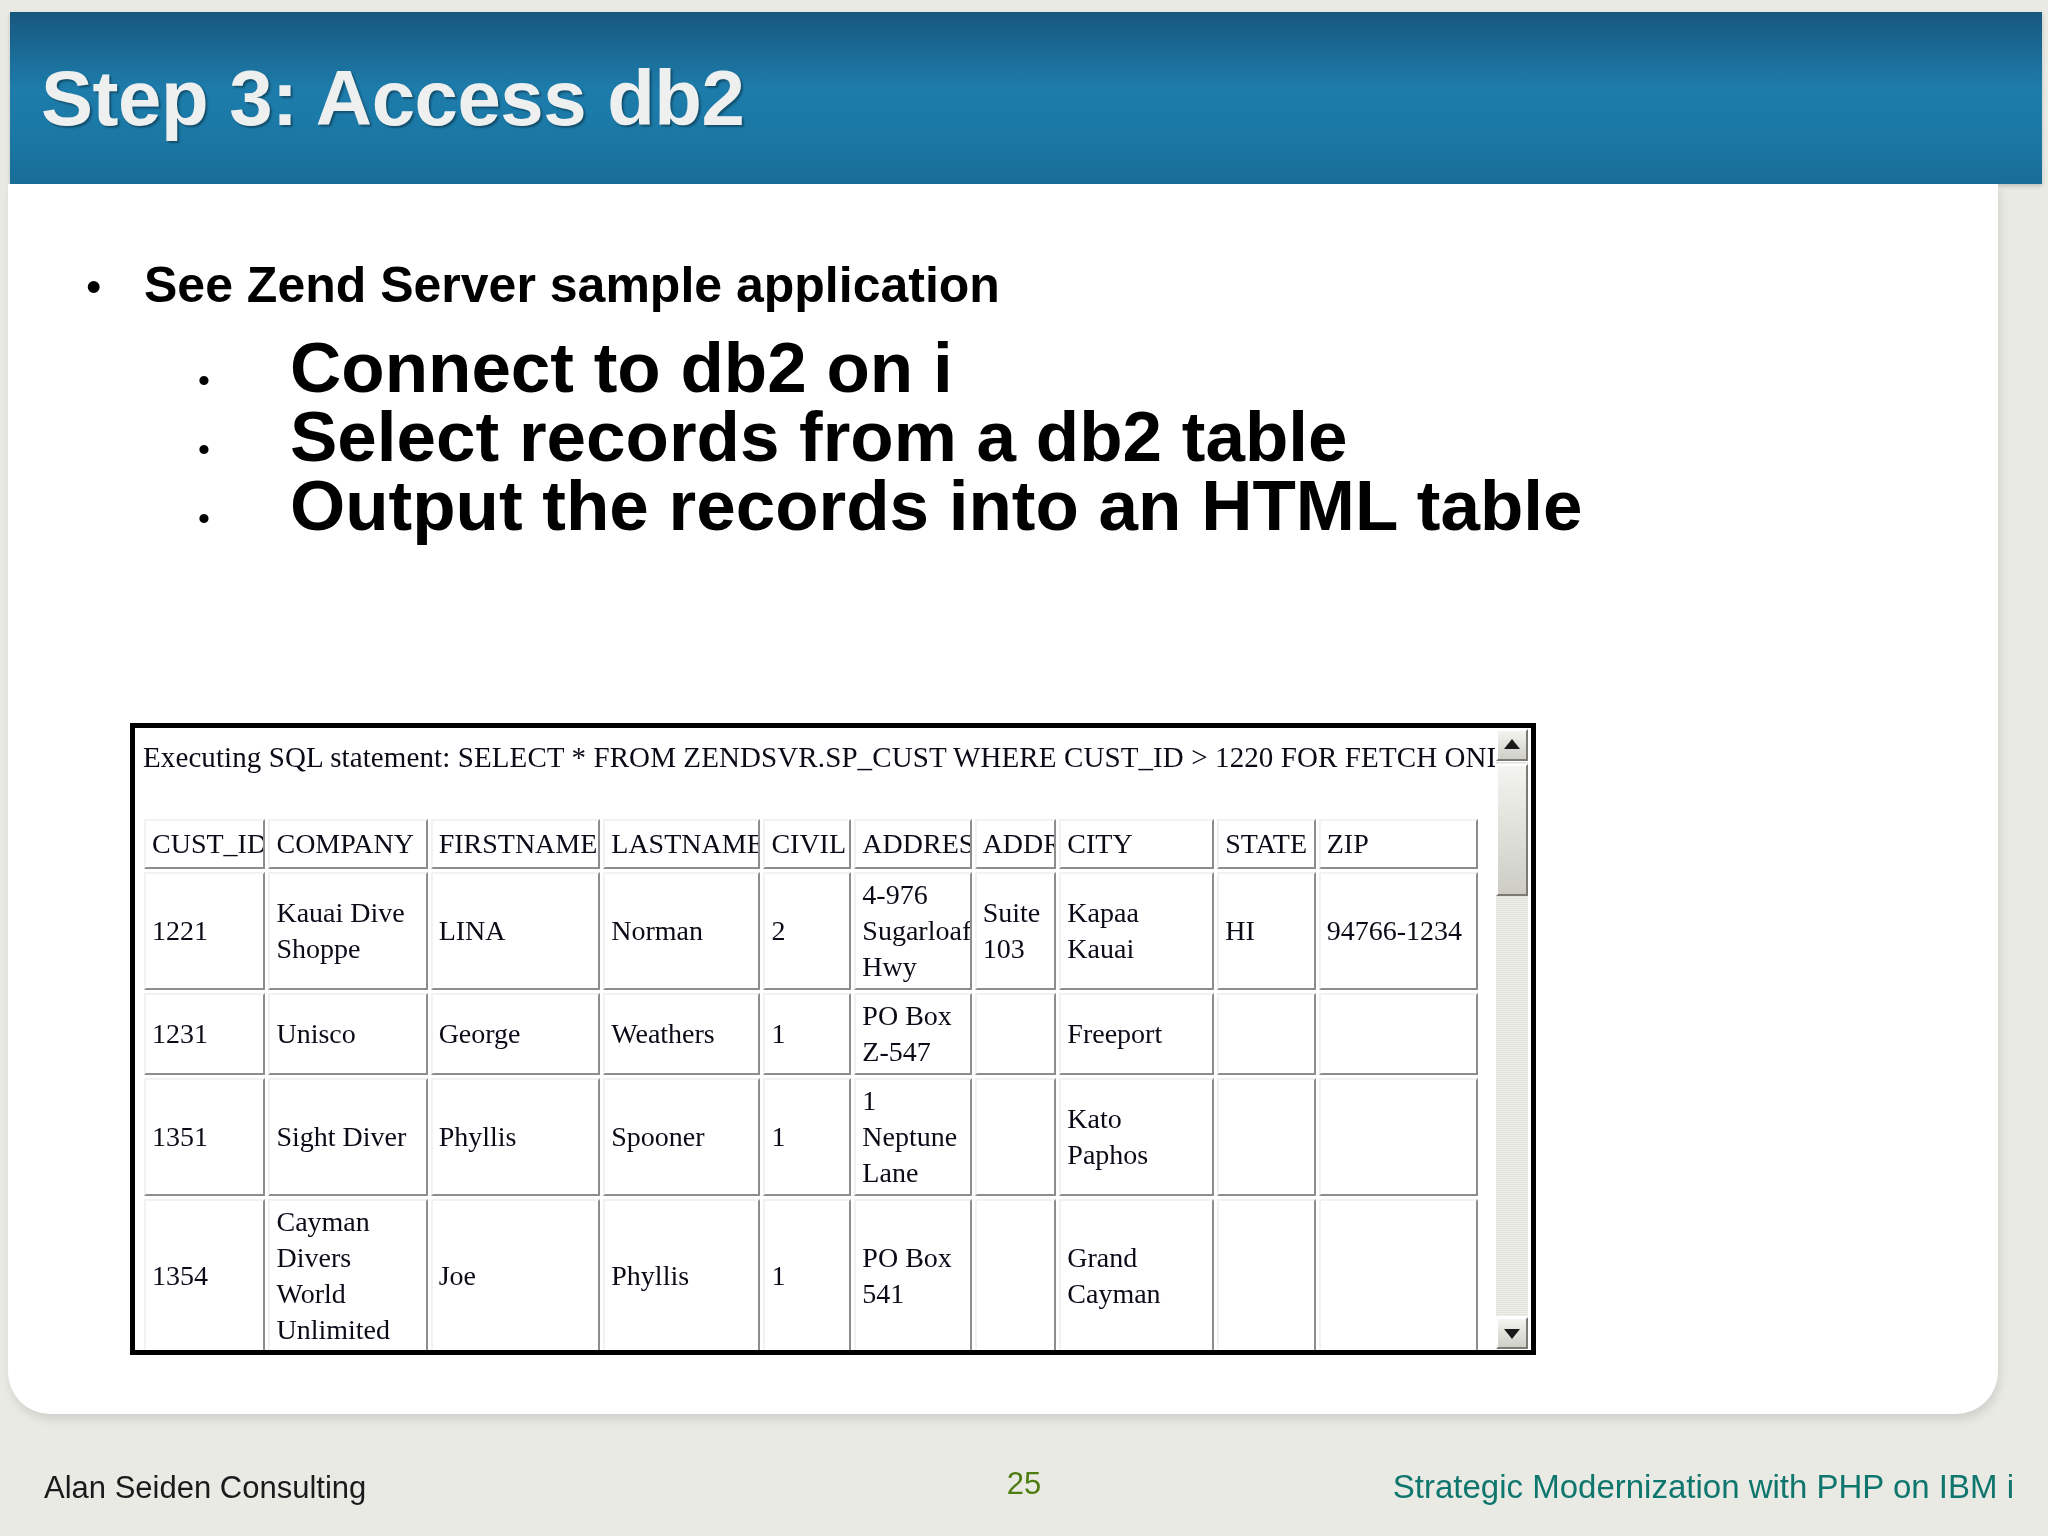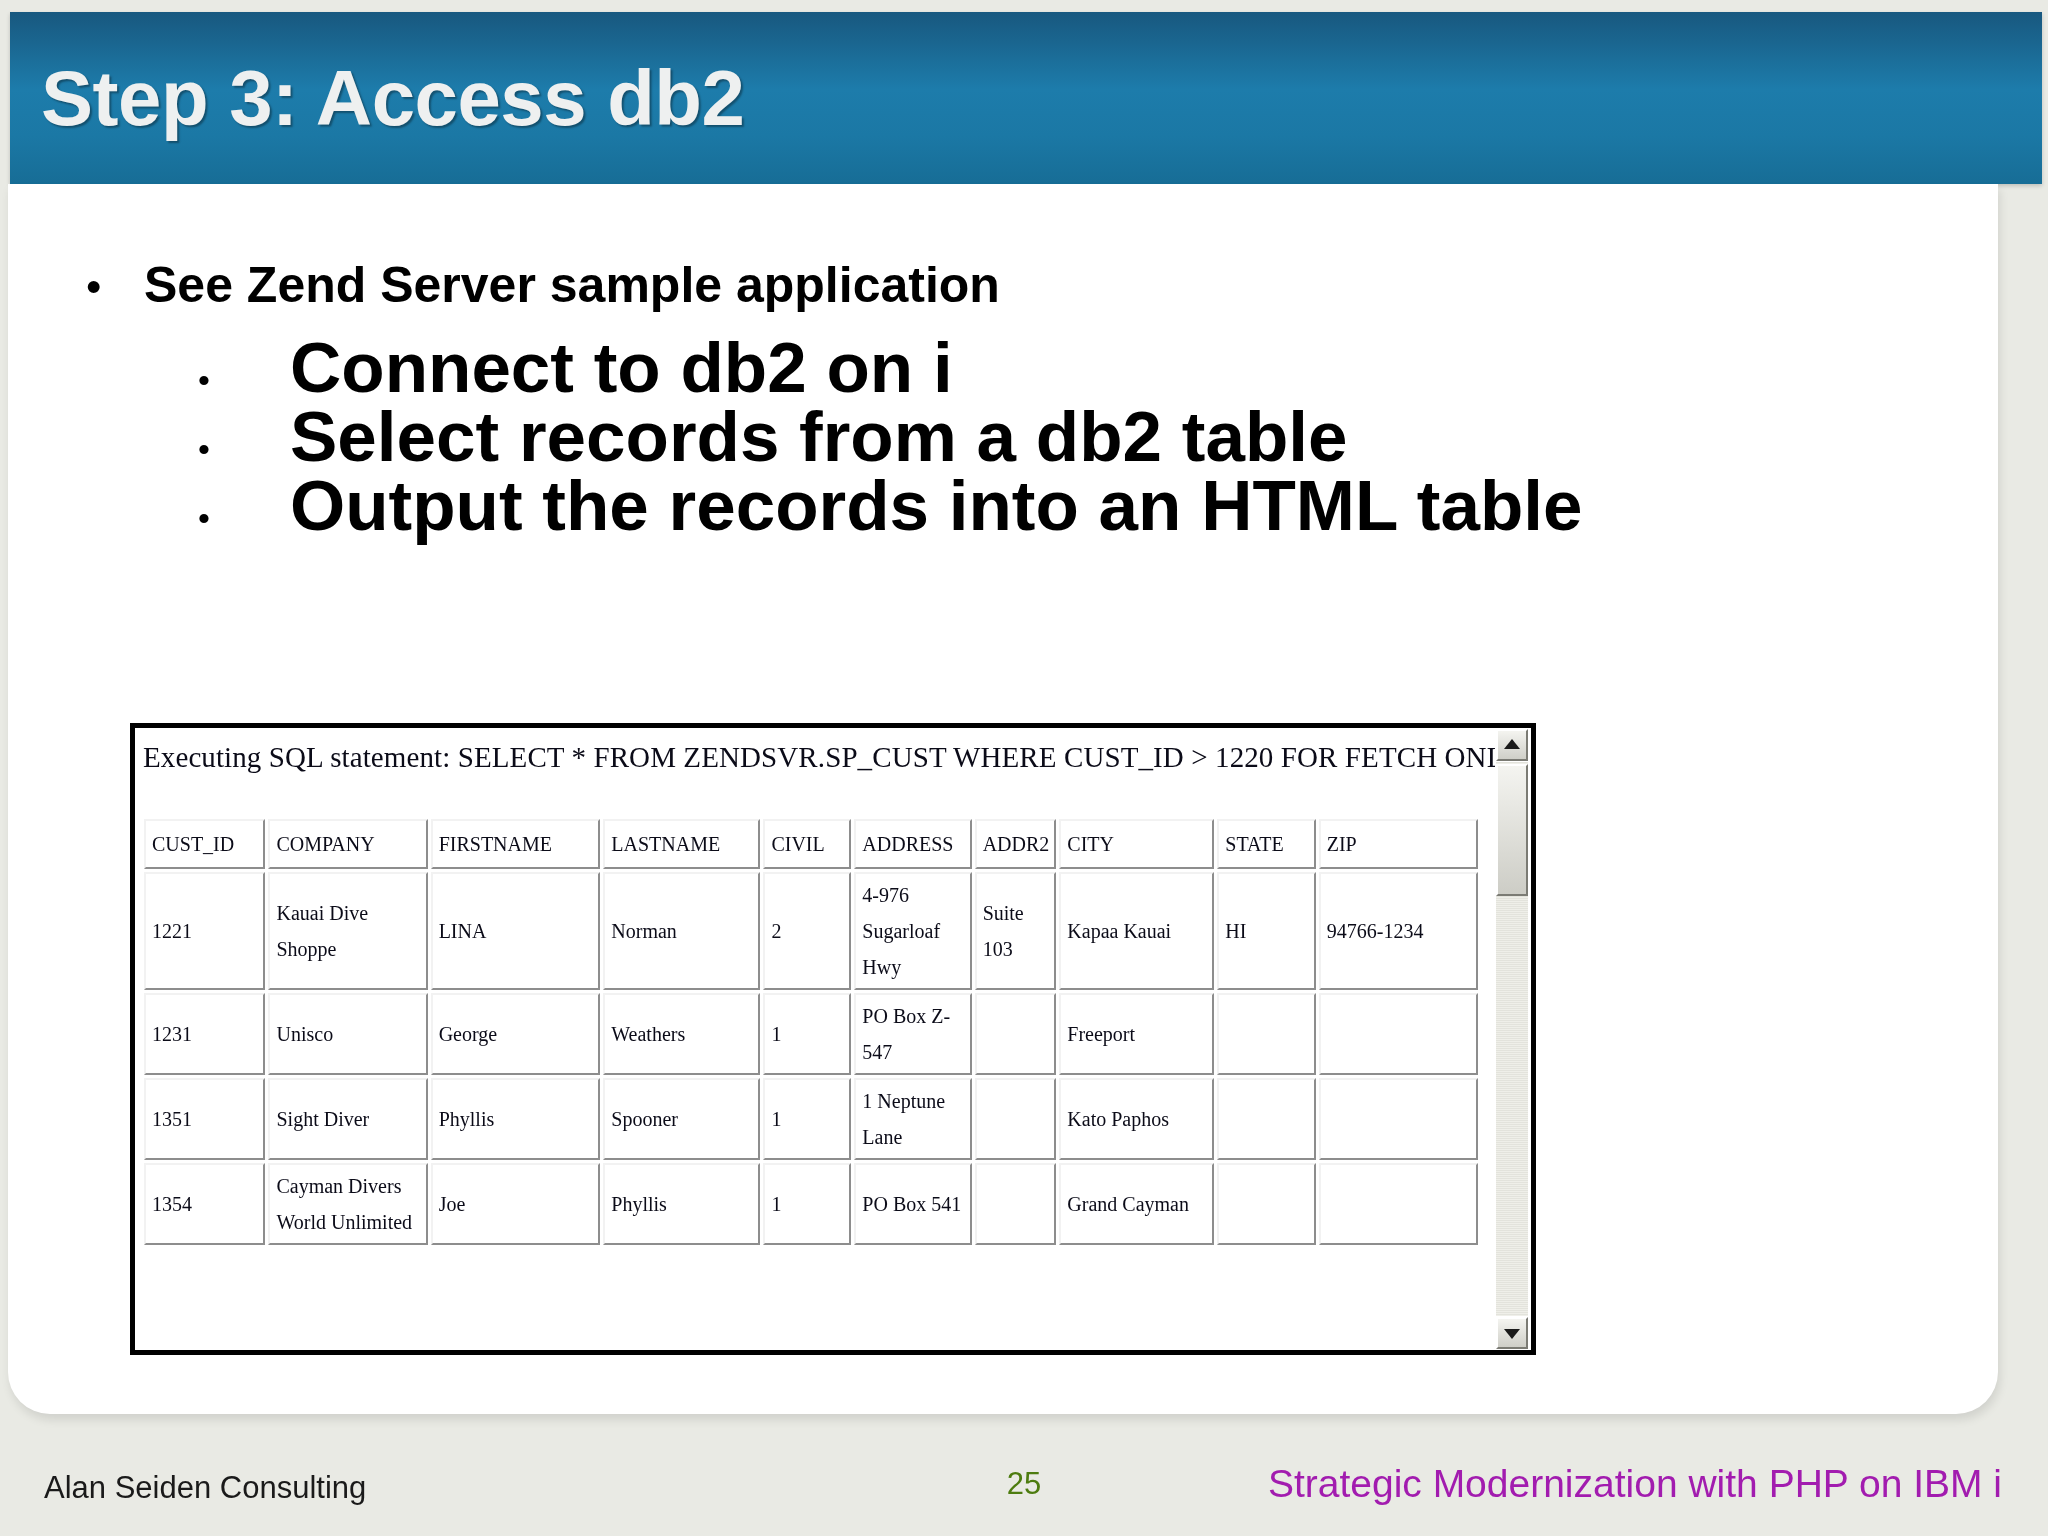--- a/index.html
+++ b/index.html
@@ -135,21 +135,21 @@
   }
   #result-table {
     position: absolute;
     left: 6px;
     top: 88px;
     width: 1340px;
     border-collapse: separate;
     border-spacing: 3px;
     table-layout: fixed;
     font-family: "Liberation Serif", serif;
-    font-size: 20px;
+    font-size: 28px;
     color: #0b0b18;
   }
   #result-table th,
   #result-table td {
     border: 2px solid;
     border-color: #f2f2f2 #8d8d8d #8d8d8d #f2f2f2;
     background: #ffffff;
     padding: 3px 6px;
     text-align: left;
     font-weight: normal;
@@ -247,25 +247,25 @@
     left: 0;
     right: 0;
     bottom: 34px;
     text-align: center;
     font-family: Liberation Sans, sans-serif;
     font-size: 31px;
     color: #4d7c0f;
   }
   #footer-right {
     position: absolute;
-    right: 46px;
+    right: 34px;
     bottom: 30px;
     font-family: "Liberation Sans", sans-serif;
-    font-size: 39px;
-    color: #a21caf;
+    font-size: 33px;
+    color: #0f766e;
     white-space: nowrap;
   }
 </style>
 </head>
 <body>
 
 <div id="slide">
 
   <div id="title-banner">
     <div id="title-text">Step 3: Access db2</div>

